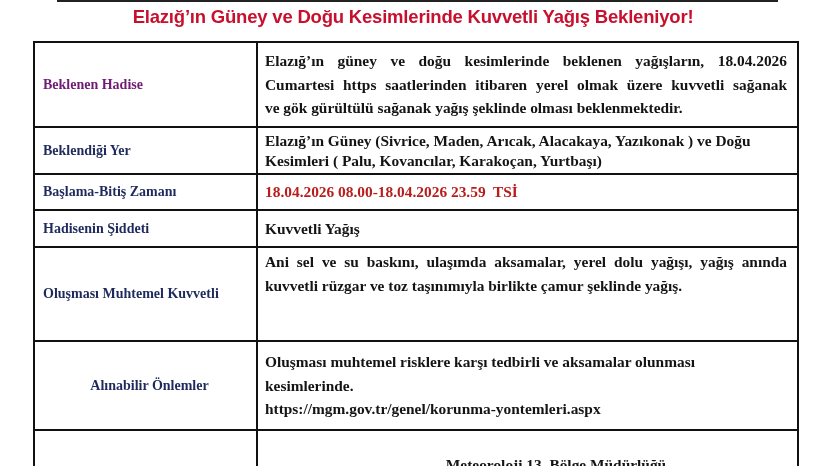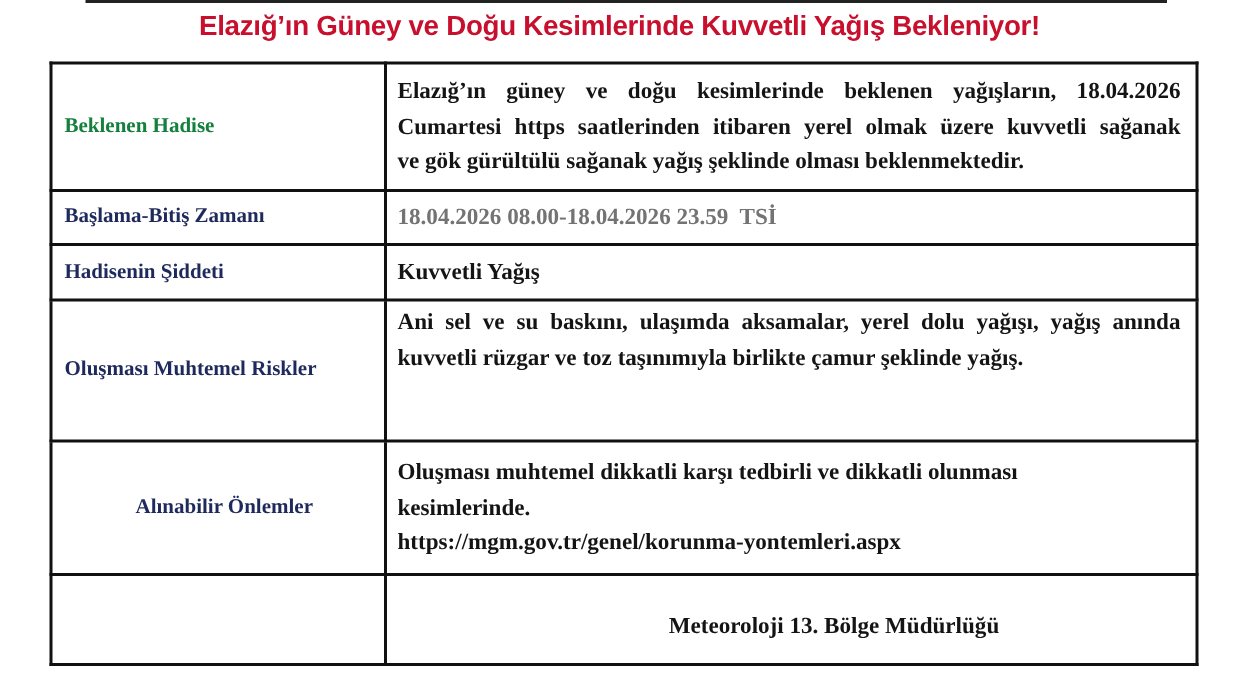--- a/index.html
+++ b/index.html
@@ -72,52 +72,59 @@
 </head>
 <body>
 
 <div class="top-rule"></div>
 
 <div class="title" style="color: rgb(200, 16, 46);">Elazığ’ın Güney ve Doğu Kesimlerinde Kuvvetli Yağış Bekleniyor!</div>
 
 <table class="alert">
   <tbody>
       <tr style="height:85px">
-    <td class="label" style="color: #15803d; border-color: rgb(17, 17, 17);">Beklenen Hadise</td>
+    <td class="label" style="color: #701a75; border-color: rgb(17, 17, 17);">Beklenen Hadise</td>
     <td class="value justify" style="color: rgb(20, 20, 20); border-color: rgb(17, 17, 17);">
       <div style="text-align-last:justify">Elazığ’ın güney ve doğu kesimlerinde beklenen yağışların, 18.04.2026</div>
       <div style="text-align-last:justify">Cumartesi https saatlerinden itibaren yerel olmak üzere kuvvetli sağanak</div>
       <div>ve gök gürültülü sağanak yağış şeklinde olması beklenmektedir.</div>
     </td>
   </tr>
+  <tr style="height:47px">
+    <td class="label" style="color: rgb(31, 42, 92); border-color: rgb(17, 17, 17);">Beklendiği Yer</td>
+    <td class="value" style="line-height: 20px; color: rgb(20, 20, 20); border-color: rgb(17, 17, 17);">
+      <div>Elazığ’ın Güney (Sivrice, Maden, Arıcak, Alacakaya, Yazıkonak ) ve Doğu</div>
+      <div>Kesimleri ( Palu, Kovancılar, Karakoçan, Yurtbaşı)</div>
+    </td>
+  </tr>
   <tr style="height:36px">
     <td class="label" style="color: rgb(31, 42, 92); border-color: rgb(17, 17, 17);">Başlama-Bitiş Zamanı</td>
-    <td class="value" style="color: #737373; border-color: rgb(17, 17, 17);">
+    <td class="value" style="color: #b91c1c; border-color: rgb(17, 17, 17);">
       <div style="white-space:pre">18.04.2026 08.00-18.04.2026 23.59  TSİ</div>
     </td>
   </tr>
   <tr style="height:37px">
     <td class="label" style="color: rgb(31, 42, 92); border-color: rgb(17, 17, 17);">Hadisenin Şiddeti</td>
     <td class="value" style="color: rgb(20, 20, 20); border-color: rgb(17, 17, 17); margin-top: 27px;">
       <div>Kuvvetli Yağış</div>
     </td>
   </tr>
   <tr style="height:94px">
-    <td class="label" style="color: rgb(31, 42, 92); border-color: rgb(17, 17, 17);">Oluşması Muhtemel Riskler</td>
+    <td class="label" style="color: rgb(31, 42, 92); border-color: rgb(17, 17, 17);">Oluşması Muhtemel Kuvvetli</td>
     <td class="value justify top-align" style="color: rgb(20, 20, 20); border-color: rgb(17, 17, 17);">
       <div class="cell-inner">
         <div style="text-align-last:justify">Ani sel ve su baskını, ulaşımda aksamalar, yerel dolu yağışı, yağış anında</div>
         <div>kuvvetli rüzgar ve toz taşınımıyla birlikte çamur şeklinde yağış.</div>
       </div>
     </td>
   </tr>
   <tr style="height:89px">
     <td class="label" style="color: rgb(31, 42, 92); border-color: rgb(17, 17, 17); text-align: center;">Alınabilir Önlemler</td>
     <td class="value" style="color: rgb(20, 20, 20); border-color: rgb(17, 17, 17);">
-      <div>Oluşması muhtemel dikkatli karşı tedbirli ve dikkatli olunması</div>
+      <div>Oluşması muhtemel risklere karşı tedbirli ve aksamalar olunması</div>
       <div>kesimlerinde.</div>
       <a style="color:inherit;text-decoration:none;display:block">https://mgm.gov.tr/genel/korunma-yontemleri.aspx</a>
     </td>
   </tr>
   <tr style="height:60px">
     <td class="label" style="color: rgb(31, 42, 92); border-color: rgb(17, 17, 17);"></td>
     <td class="value top-align" style="color: rgb(20, 20, 20); border-color: rgb(17, 17, 17);">
       <div class="sig">Meteoroloji 13. Bölge Müdürlüğü</div>
     </td>
   </tr>

